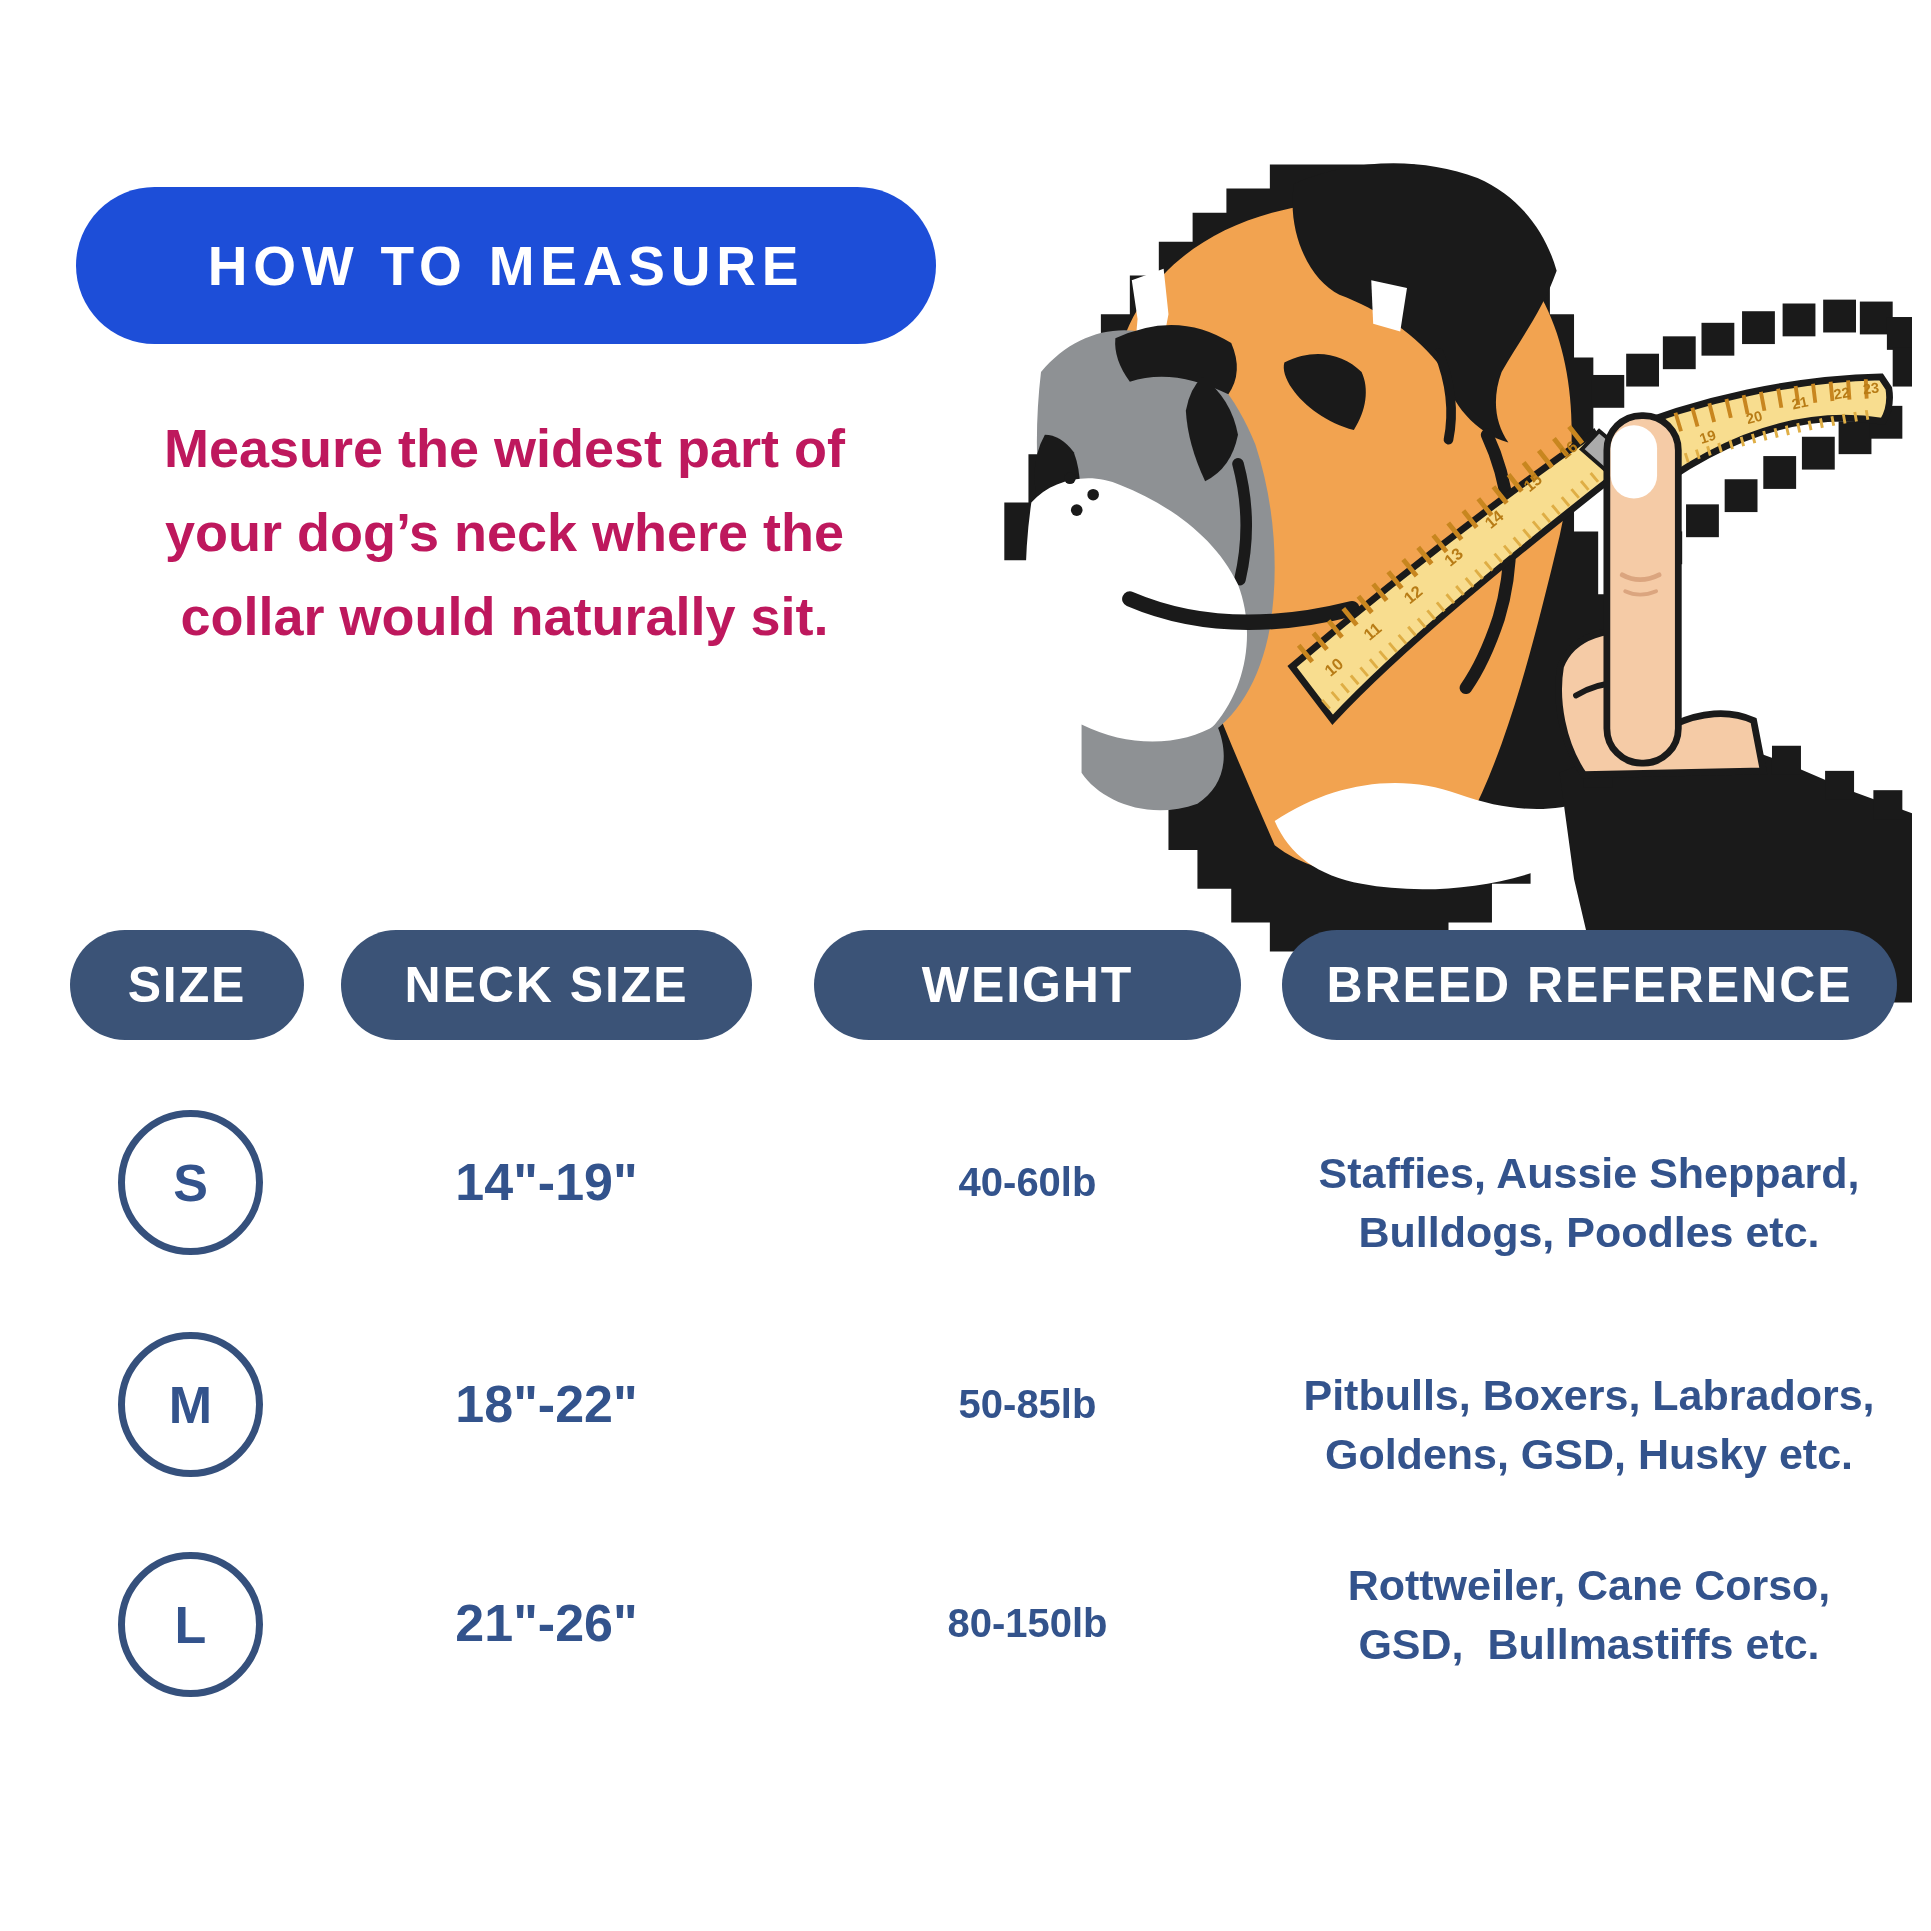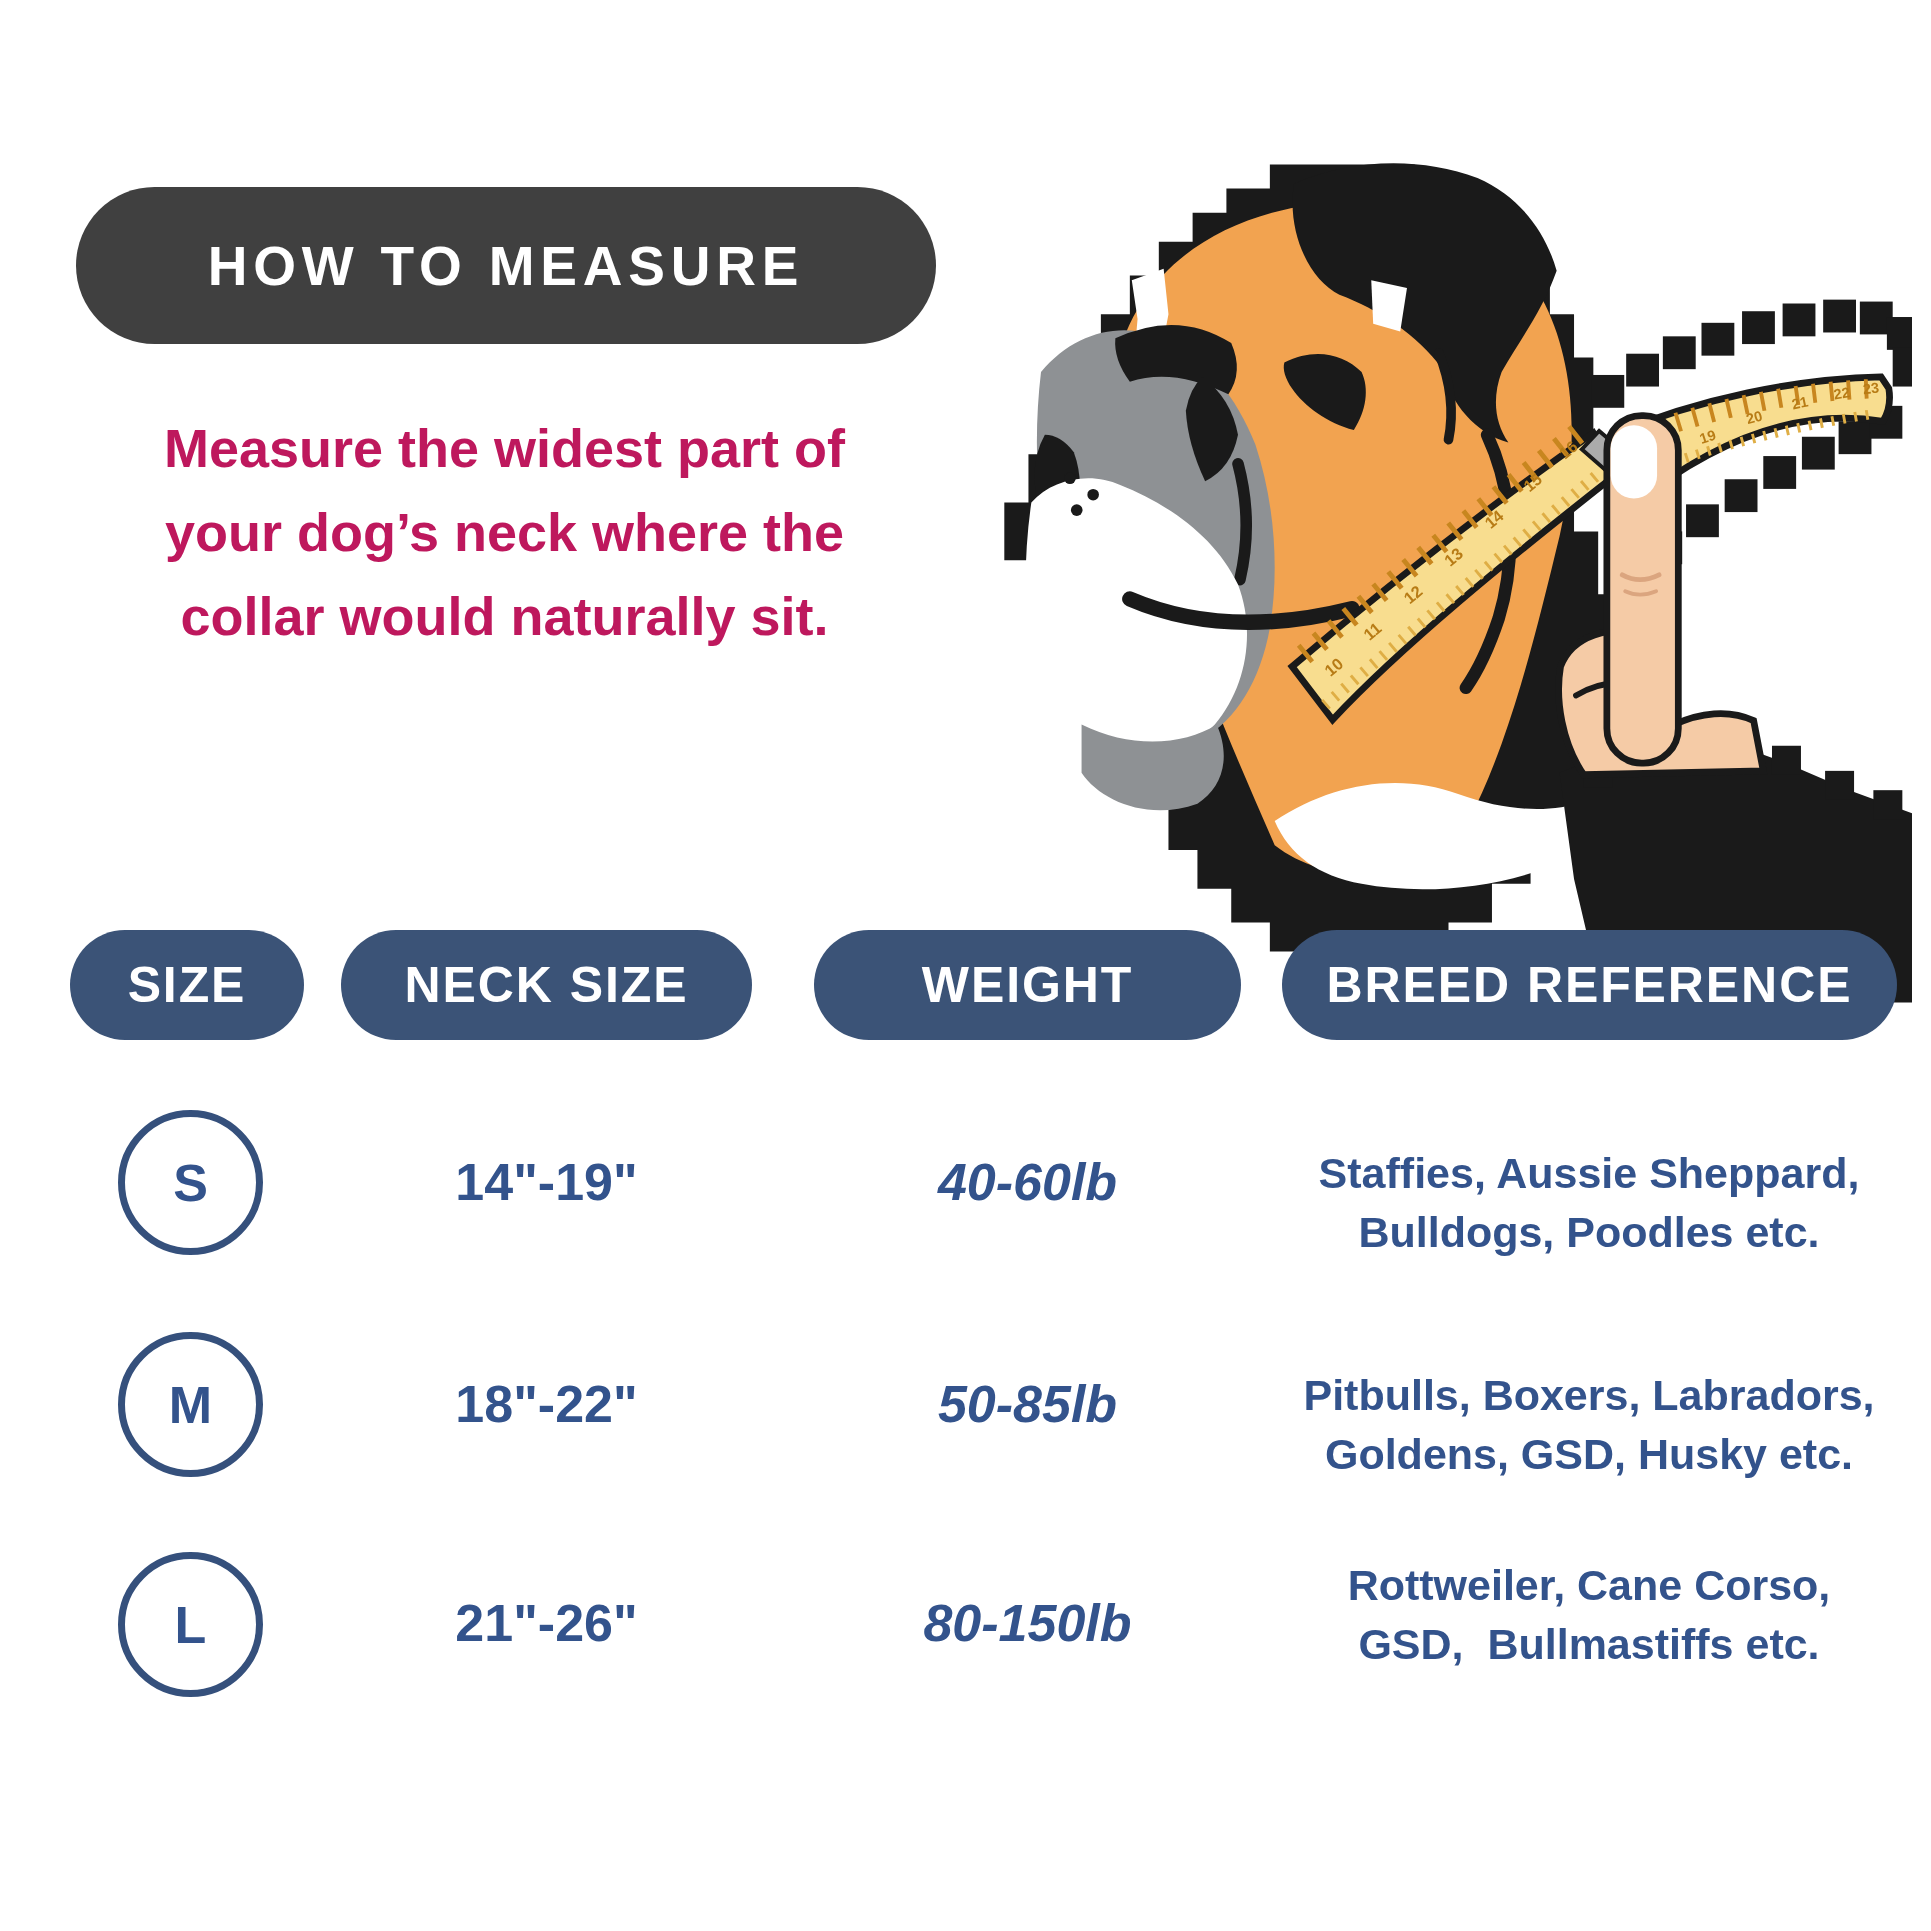--- a/index.html
+++ b/index.html
@@ -2,21 +2,21 @@
 <html><head>
 <meta charset="utf-8">
 <style>
   html,body{margin:0;padding:0;background:#fff;}
   .canvas{
     position:relative;width:1931px;height:1931px;background:#ffffff;overflow:hidden;
     font-family:"Liberation Sans","DejaVu Sans",sans-serif;font-weight:bold;
   }
   .header-pill{
     position:absolute;left:76px;top:187px;width:860px;height:157px;
-    background:#404040;border-radius:81px;display:flex;align-items:center;justify-content:center;
+    background:#1d4ed8;border-radius:81px;display:flex;align-items:center;justify-content:center;
   }
   .header-pill span{color:#fff;font-size:55px;letter-spacing:5.8px;}
   .intro{
     position:absolute;left:99px;top:406px;width:811px;
     color:#be185d;font-size:54px;line-height:84px;text-align:center;white-space:pre-line;
   }
   .dog-svg{position:absolute;left:985px;top:145px;width:927px;height:879px;}
   .col-pill{
     position:absolute;top:930px;height:110px;background:#3B5377;border-radius:55px;
     display:flex;align-items:center;justify-content:center;
@@ -26,21 +26,21 @@
   .pill-neck{left:341px;width:411px;}
   .pill-weight{left:814px;width:427px;}
   .pill-breed{left:1282px;width:615px;}
   .size-circle{
     position:absolute;left:118px;width:145px;height:145px;border:7.7px solid #35507C;border-radius:50%;
     box-sizing:border-box;display:flex;align-items:center;justify-content:center;
     color:#33538C;font-size:52px;
   }
   .cell{position:absolute;text-align:center;color:#33538C;}
   .cell.neck{left:341px;width:411px;font-size:52px;line-height:81px;height:81px;}
-  .cell.weight{left:814px;width:427px;font-size:52px;line-height:81px;height:81px;font-style:italic;}
+  .cell.weight{left:814px;width:427px;font-size:40px;line-height:81px;height:81px;}
   .cell.breed{left:1251px;width:676px;font-size:43px;line-height:59px;white-space:pre-wrap;}
   .r1{top:1110px;} .r1c{top:1142px;} .r1b{top:1144px;}
   .r2{top:1332px;} .r2c{top:1364px;} .r2b{top:1366px;}
   .r3{top:1552px;} .r3c{top:1583px;} .r3b{top:1556px;}
 </style>
 </head>
 <body>
 
 <div class="canvas">
 

